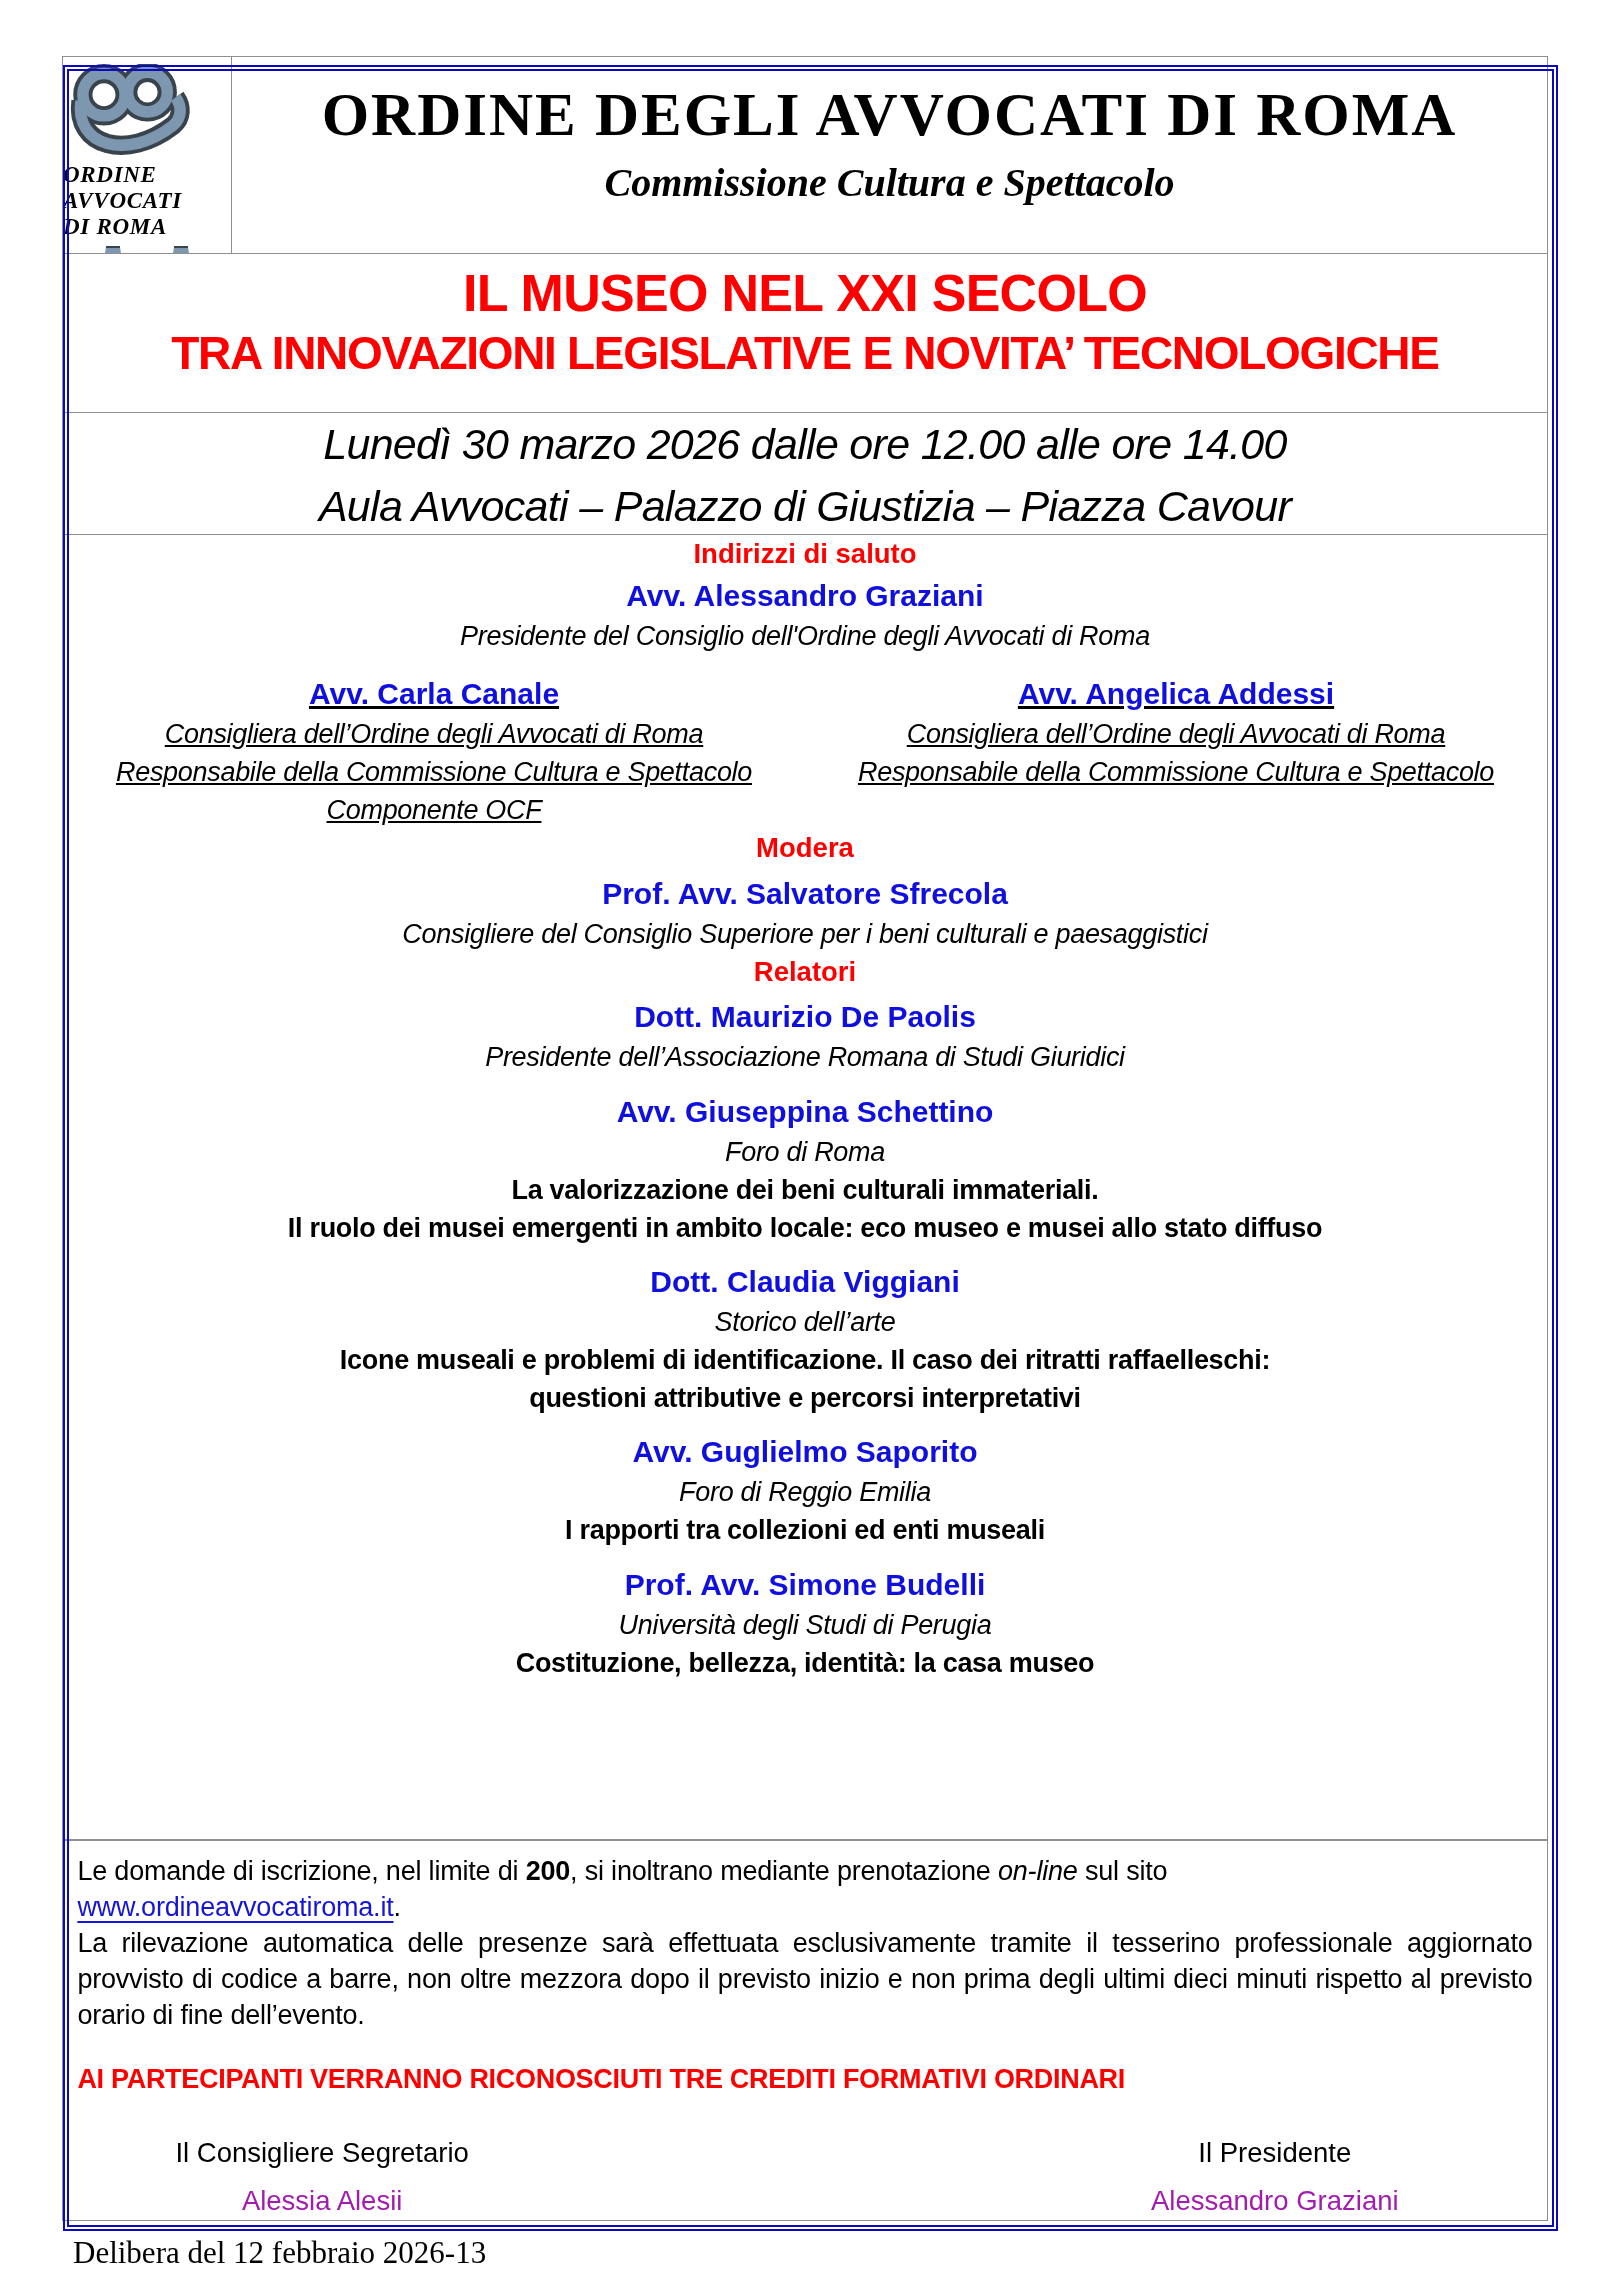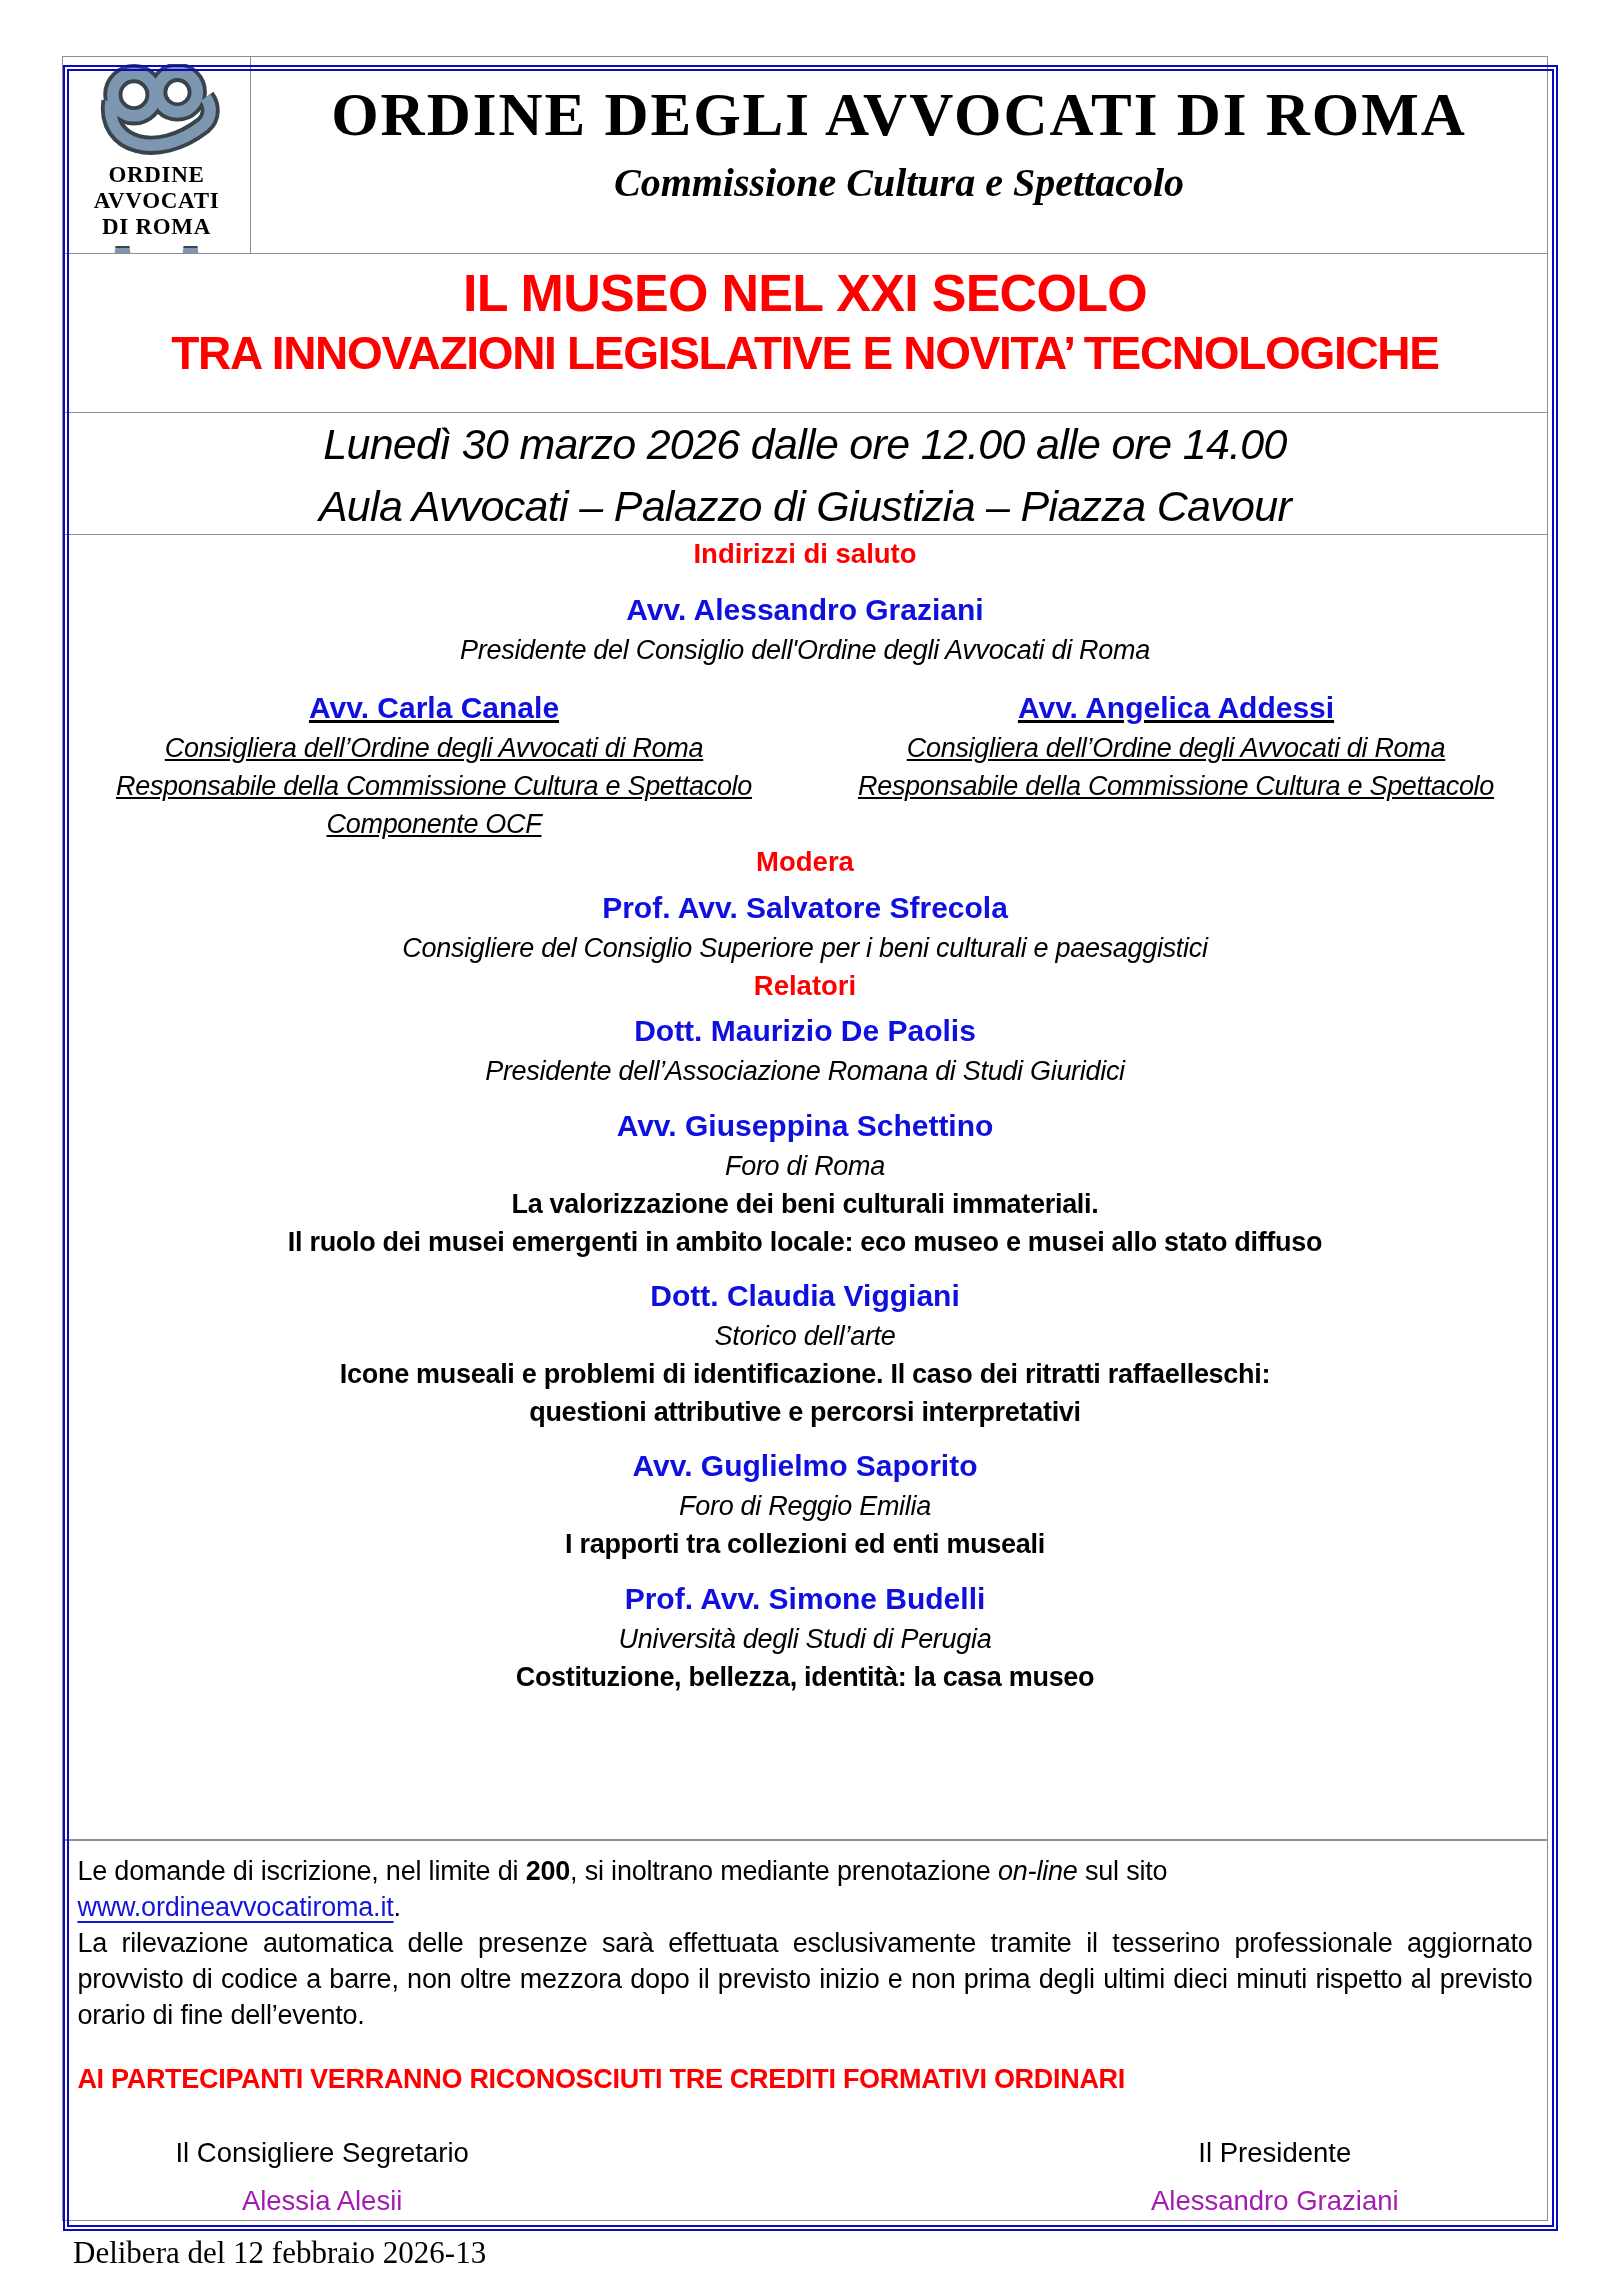--- a/index.html
+++ b/index.html
@@ -10,21 +10,21 @@
   .doc{position:absolute;left:62px;top:56px;width:1486px;border:1.3px solid #8f8f8f;background:#fff;}
   .row{overflow:hidden;}
   .row+.row{border-top:1.3px solid #8f8f8f;}
   .row-header{height:196px;display:flex;}
   .row-title{height:159px;text-align:center;}
   .row-date{height:122px;text-align:center;}
   .row-program{height:1305px;text-align:center;}
   .row-info{height:381px;border-top:2.6px solid #8f8f8f !important;padding:11.8px 14.4px 0 14.4px;}
 
   
-  .logo-cell{width:188px;border-right:1.3px solid #8f8f8f;text-align:center;padding-top:6.5px;flex:none;}
+  .logo-cell{width:169px;border-right:1.3px solid #8f8f8f;padding-top:6.5px;flex:none;font-style:italic;}
   .logo-text{font-family:"Liberation Serif","DejaVu Serif",serif;font-weight:bold;font-size:23px;line-height:1.07;letter-spacing:0.7px;margin-top:1.3px;}
   .pillars{display:flex;justify-content:center;gap:42px;margin-top:6.5px;}
   .pillar{width:26px;height:31px;background:#7d97b0;border:2px solid #39434c;clip-path:polygon(24% 0,76% 0,96% 100%,4% 100%);}
   .title-cell{flex:1;text-align:center;padding-top:26px;}
   .org-title{font-family:"Liberation Serif","DejaVu Serif",serif;font-weight:bold;font-size:61px;line-height:1.05;letter-spacing:2px;}
   .org-subtitle{font-family:"Liberation Serif","DejaVu Serif",serif;font-weight:bold;font-style:italic;font-size:40px;margin-top:11.8px;}
 
   
   .event-title1{color:#ff0000;font-weight:bold;font-size:52px;letter-spacing:-0.7px;margin-top:10.5px;line-height:1.1;}
   .event-title2{color:#ff0000;font-weight:bold;font-size:46px;letter-spacing:-1.3px;margin-top:6.5px;line-height:1.1;}
@@ -96,21 +96,21 @@
   </div>
 
   <div class="row row-date">
     <div class="event-when">Lunedì 30 marzo 2026 dalle ore 12.00 alle ore 14.00</div>
     <div class="event-when">Aula Avvocati – Palazzo di Giustizia – Piazza Cavour</div>
   </div>
 
   <div class="row row-program">
 
     <div class="sec-red">Indirizzi di saluto</div>
-    <div class="name" style="margin-top:17px">Avv. Alessandro Graziani</div>
+    <div class="name" style="margin-top:3px">Avv. Alessandro Graziani</div>
     <div class="role">Presidente del Consiglio dell'Ordine degli Avvocati di Roma</div>
 
     <div class="cols">
       <div class="col">
         <div class="name">Avv. Carla Canale</div>
         <div class="role">Consigliera dell’Ordine degli Avvocati di Roma</div>
         <div class="role">Responsabile della Commissione Cultura e Spettacolo</div>
         <div class="role">Componente OCF</div>
       </div>
       <div class="col">

